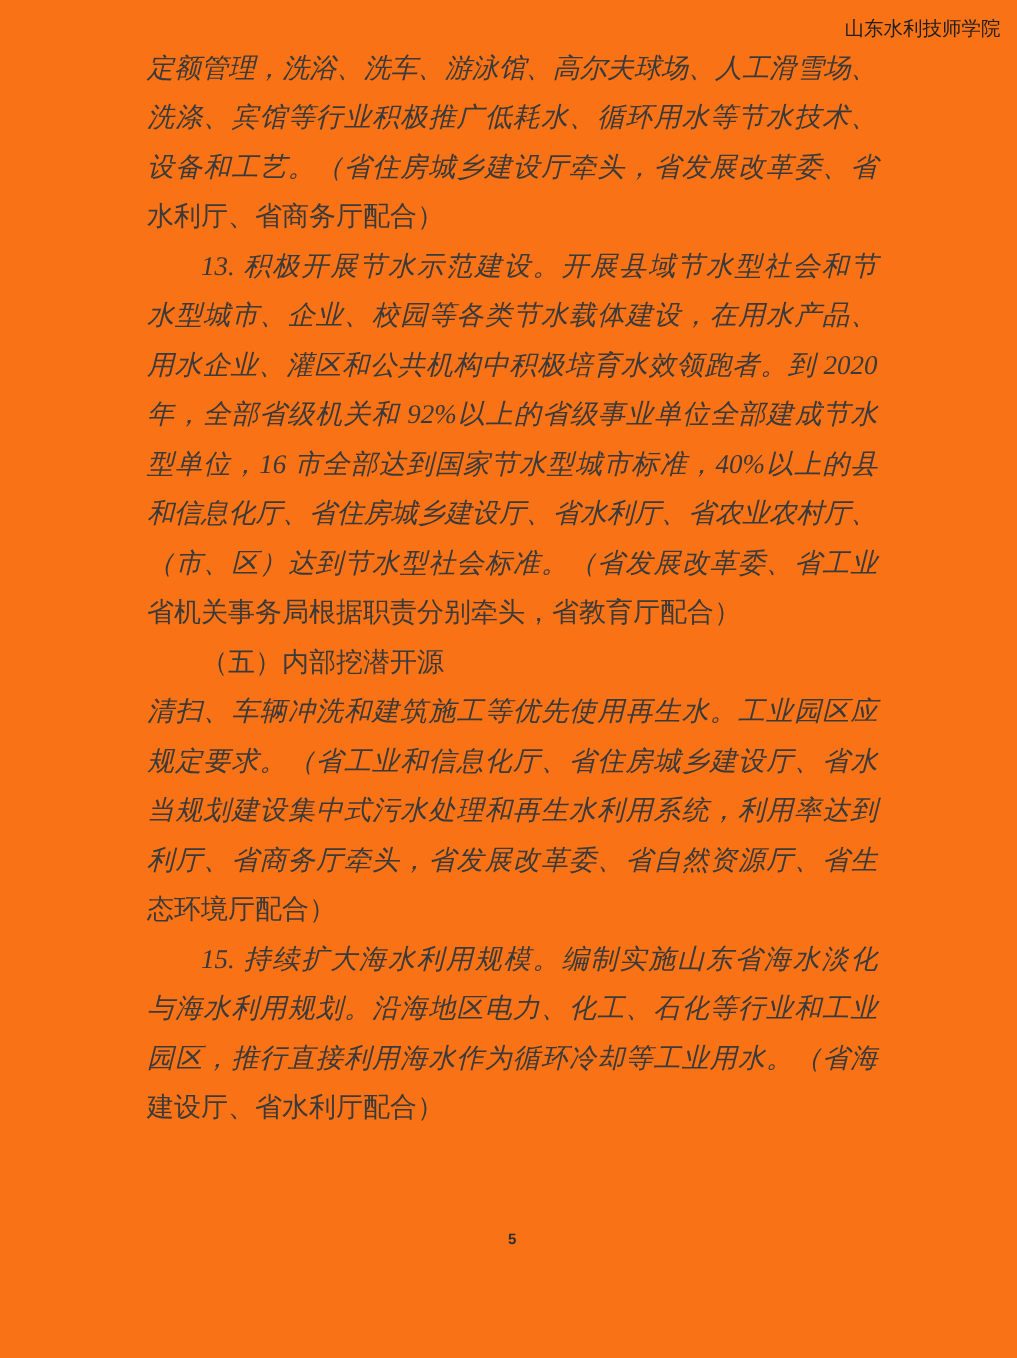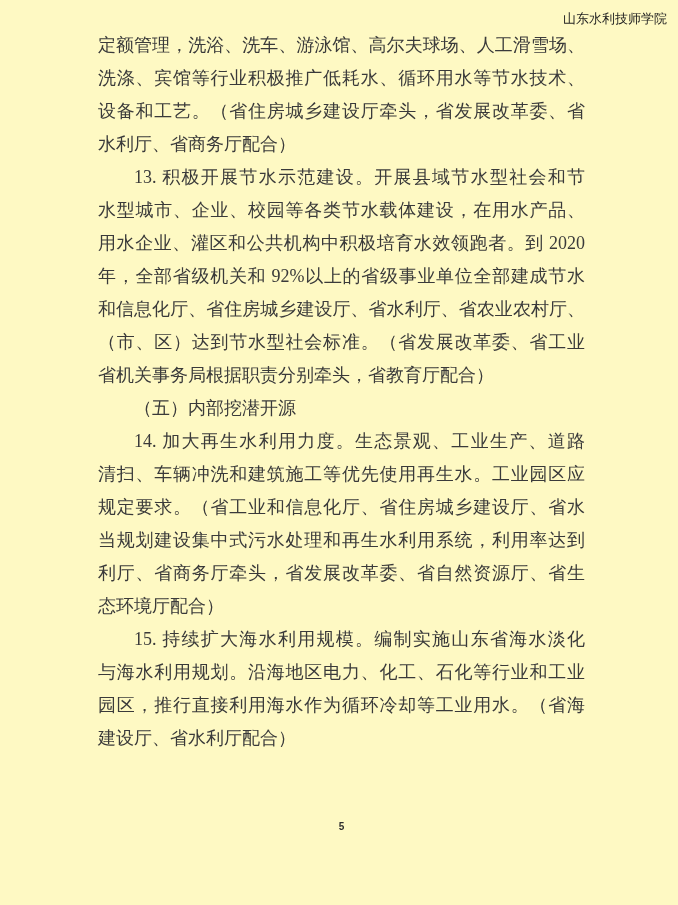--- a/index.html
+++ b/index.html
@@ -1,20 +1,20 @@
 <!DOCTYPE html>
 <html><head>
 <meta charset="utf-8">
 <style>
   html,body{margin:0;padding:0;background:#e8e8e8;}
   .page{
     position:relative;
     width:678px;height:905px;
     margin:0 auto;
-    background:#fef9c3;
+    background:#f97316;
     font-family:"Liberation Serif","DejaVu Serif",serif;
     overflow:hidden;
   }
   .header{
     position:absolute;
     top:10px;right:11px;
     font-size:13px;
     letter-spacing:0px;
     color:#1f1f1f;
     font-family:"Liberation Sans","DejaVu Sans",sans-serif;
@@ -29,20 +29,21 @@
     height:33px;
     line-height:33px;
     font-size:18px;
     white-space:nowrap;
     text-align:left;
   }
   .line.justify{
     white-space:normal;
     text-align:justify;
     text-align-last:justify;
+    font-style:italic;
   }
   .line.indent{
     padding-left:36px;
   }
   .page-num{
     position:absolute;
     top:821px;left:98px;
     width:487px;
     text-align:center;
     font-size:10px;
@@ -60,25 +61,25 @@
 
   <div class="body-text">
       <div class="line justify">定额管理，洗浴、洗车、游泳馆、高尔夫球场、人工滑雪场、</div>
       <div class="line justify">洗涤、宾馆等行业积极推广低耗水、循环用水等节水技术、</div>
       <div class="line justify">设备和工艺。（省住房城乡建设厅牵头，省发展改革委、省</div>
       <div class="line">水利厅、省商务厅配合）</div>
       <div class="line justify indent">13. 积极开展节水示范建设。开展县域节水型社会和节</div>
       <div class="line justify">水型城市、企业、校园等各类节水载体建设，在用水产品、</div>
       <div class="line justify">用水企业、灌区和公共机构中积极培育水效领跑者。到 2020</div>
       <div class="line justify">年，全部省级机关和 92%以上的省级事业单位全部建成节水</div>
+      <div class="line justify">型单位，16 市全部达到国家节水型城市标准，40%以上的县</div>
       <div class="line justify">和信息化厅、省住房城乡建设厅、省水利厅、省农业农村厅、</div>
       <div class="line justify">（市、区）达到节水型社会标准。（省发展改革委、省工业</div>
       <div class="line">省机关事务局根据职责分别牵头，省教育厅配合）</div>
       <div class="line indent">（五）内部挖潜开源</div>
-      <div class="line justify indent">14. 加大再生水利用力度。生态景观、工业生产、道路</div>
       <div class="line justify">清扫、车辆冲洗和建筑施工等优先使用再生水。工业园区应</div>
       <div class="line justify">规定要求。（省工业和信息化厅、省住房城乡建设厅、省水</div>
       <div class="line justify">当规划建设集中式污水处理和再生水利用系统，利用率达到</div>
       <div class="line justify">利厅、省商务厅牵头，省发展改革委、省自然资源厅、省生</div>
       <div class="line">态环境厅配合）</div>
       <div class="line justify indent">15. 持续扩大海水利用规模。编制实施山东省海水淡化</div>
       <div class="line justify">与海水利用规划。沿海地区电力、化工、石化等行业和工业</div>
       <div class="line justify">园区，推行直接利用海水作为循环冷却等工业用水。（省海</div>
       <div class="line">建设厅、省水利厅配合）</div>
     </div>

